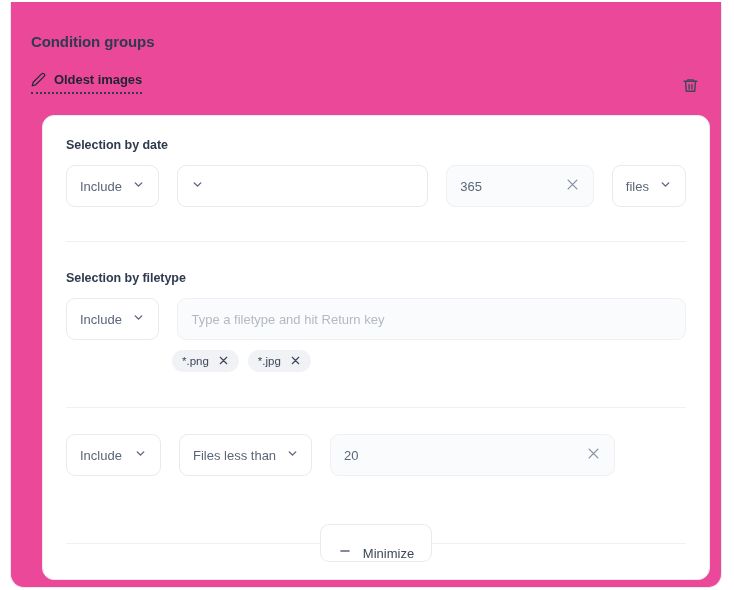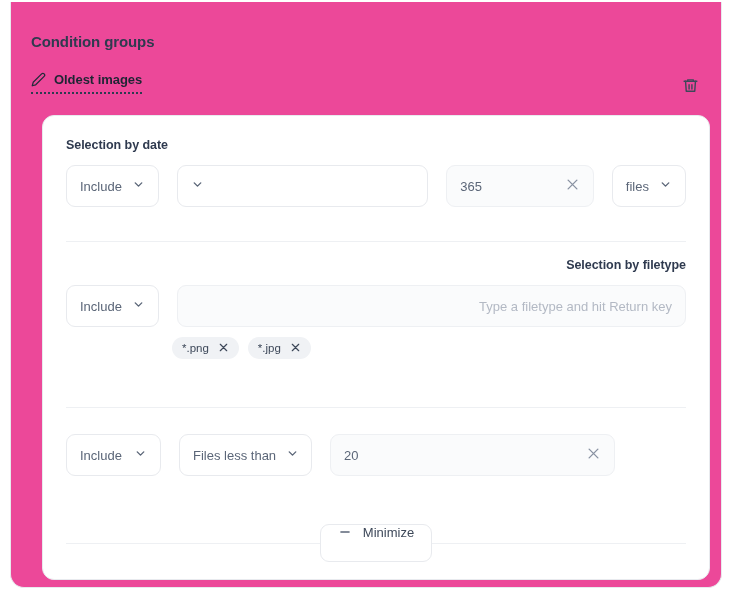--- a/index.html
+++ b/index.html
@@ -232,21 +232,21 @@
     position: absolute;
     left: 0;
     right: 0;
     top: 23px;
     height: 1px;
     background: #eef0f3;
   }
   .minimize-btn {
     position: relative;
     display: inline-flex;
-    align-items: flex-start;
+    align-items: flex-end;
     gap: 11px;
     height: 38px;
     padding: 0 17px;
     background: #ffffff;
     border: 1px solid #e8eaee;
     border-radius: 9px;
     cursor: pointer;
     font-size: 13px;
     color: #3d4859;
     font-family: "Liberation Sans", sans-serif;
@@ -324,21 +324,21 @@
                 <path d="M6 9l6 6 6-6"></path>
               </svg>
           </span>
         </div>
 
       </div>
     </div>
 
     <div class="divider" style="top:125px;"></div>
 
-    <div class="section" style="top:142px;text-align:right;">
+    <div class="section" style="top:155px;">
       <div class="section-label">Selection by filetype</div>
       <div class="row">
 
         <div class="select select-include">
           <span class="select-value">Include</span>
           <span>
             <svg class="chev" viewBox="0 0 24 24" fill="none" stroke="currentColor" stroke-width="2.6" stroke-linecap="round" stroke-linejoin="round">
                 <path d="M6 9l6 6 6-6"></path>
               </svg>
           </span>

